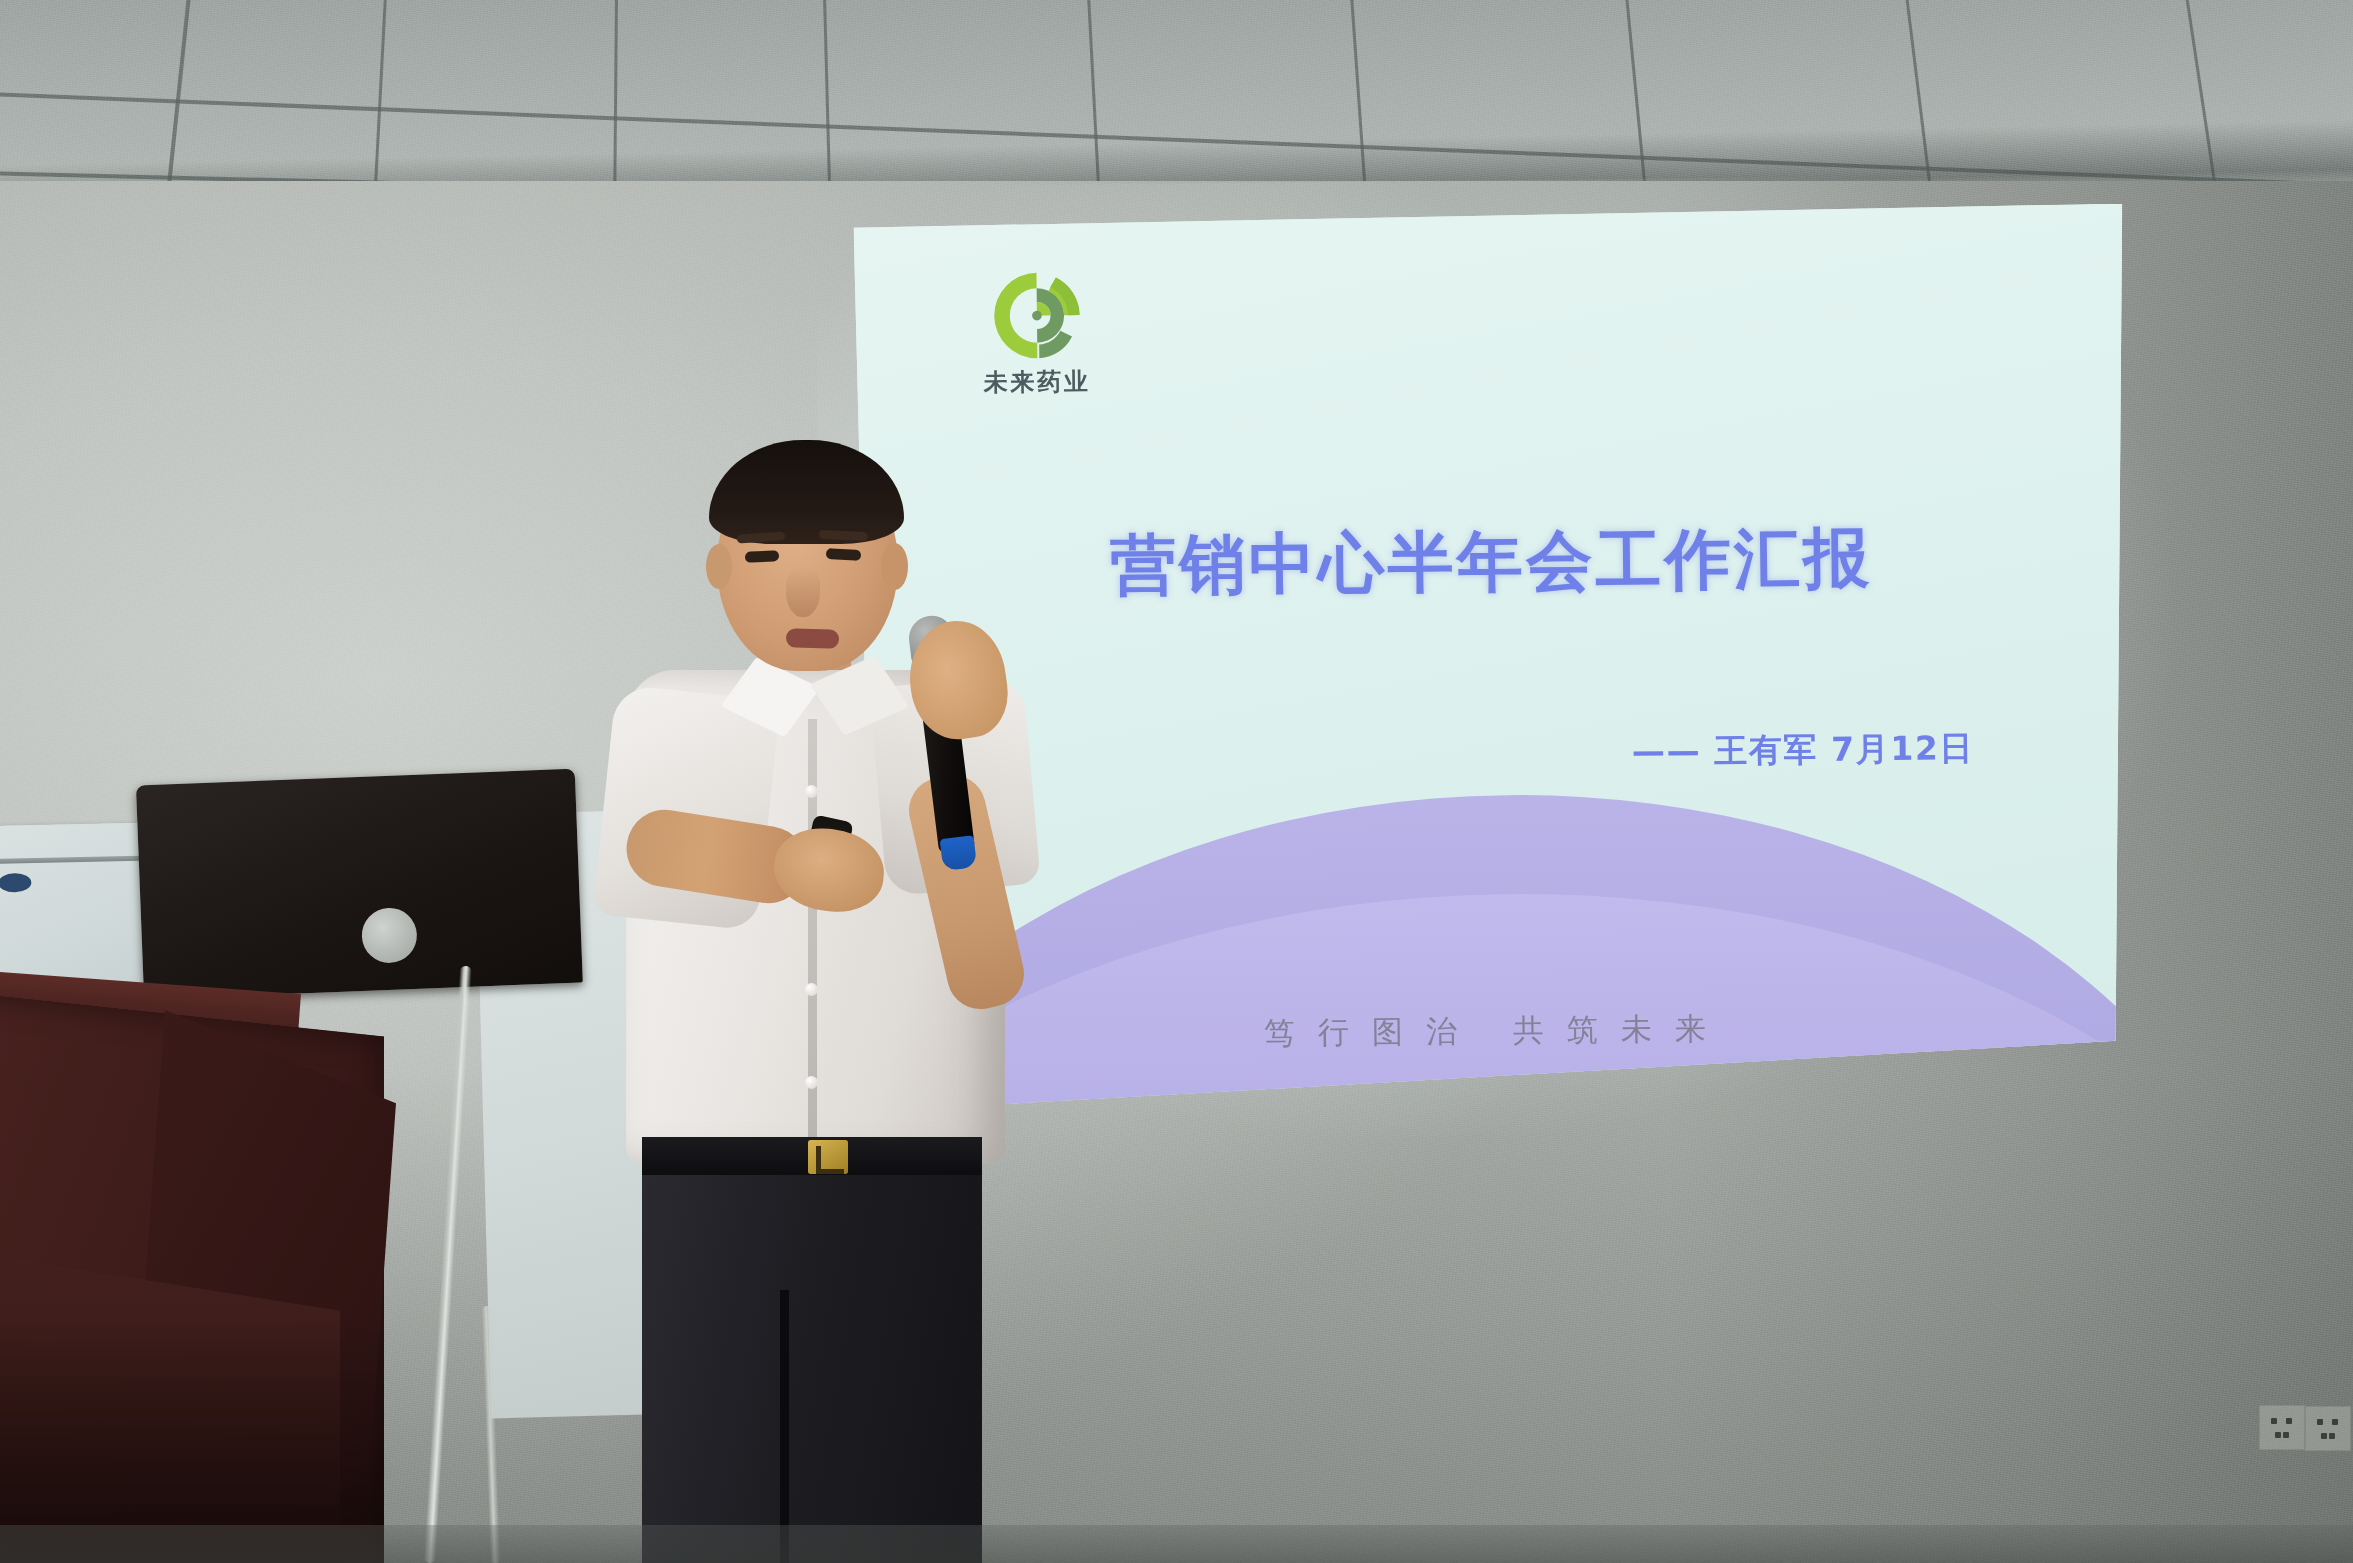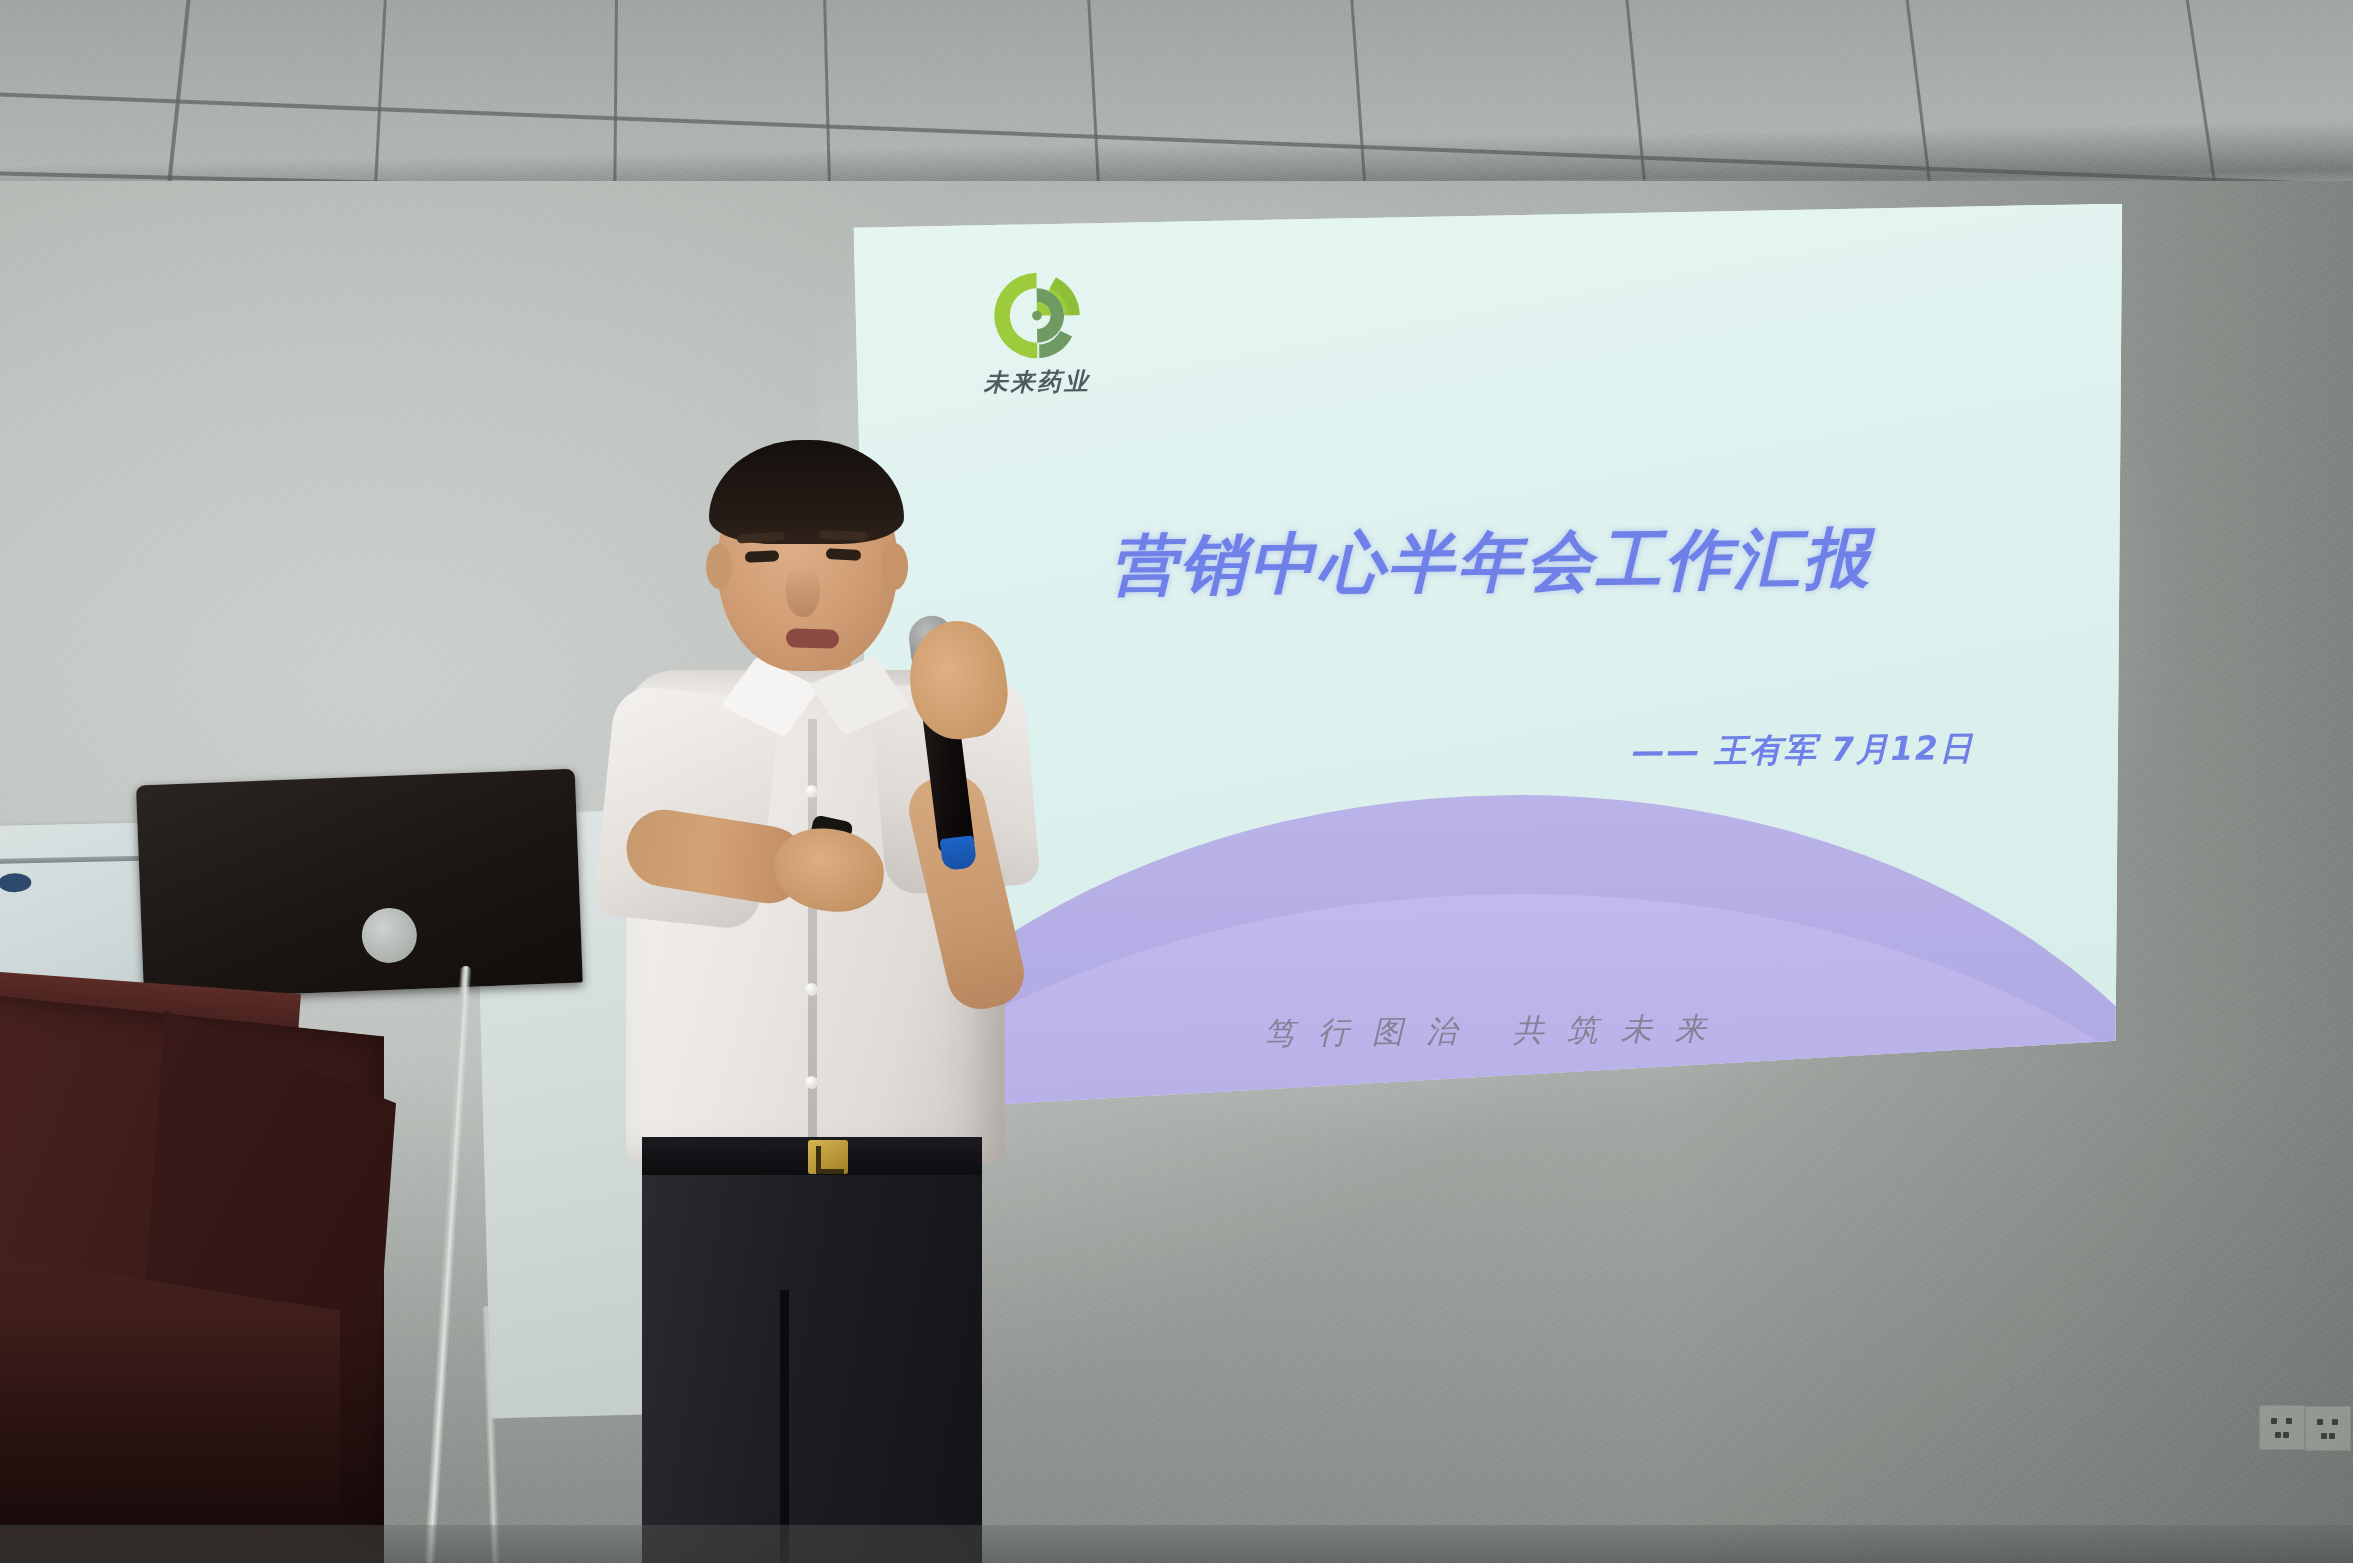--- a/index.html
+++ b/index.html
@@ -4,21 +4,20 @@
 <title>Meeting Room Presentation</title>
 <style>
   html,body{margin:0;padding:0;background:#000;}
   body{font-family:"Liberation Sans","DejaVu Sans",sans-serif;}
 
   #scene{
     position:relative;
     width:2354px;height:1563px;
     overflow:hidden;
     background:#b9bbb8;
-    font-style:italic;
   }
 
   
   .ceiling{
     position:absolute;left:0;top:0;width:2354px;height:236px;
     background:linear-gradient(180deg,#9fa6a4 0%,#aab1ae 45%,#b8bdb9 100%);
     overflow:hidden;
   }
   .ceil-tile-line{
     position:absolute;background:#5e6563;transform-origin:0 0;opacity:.75;

